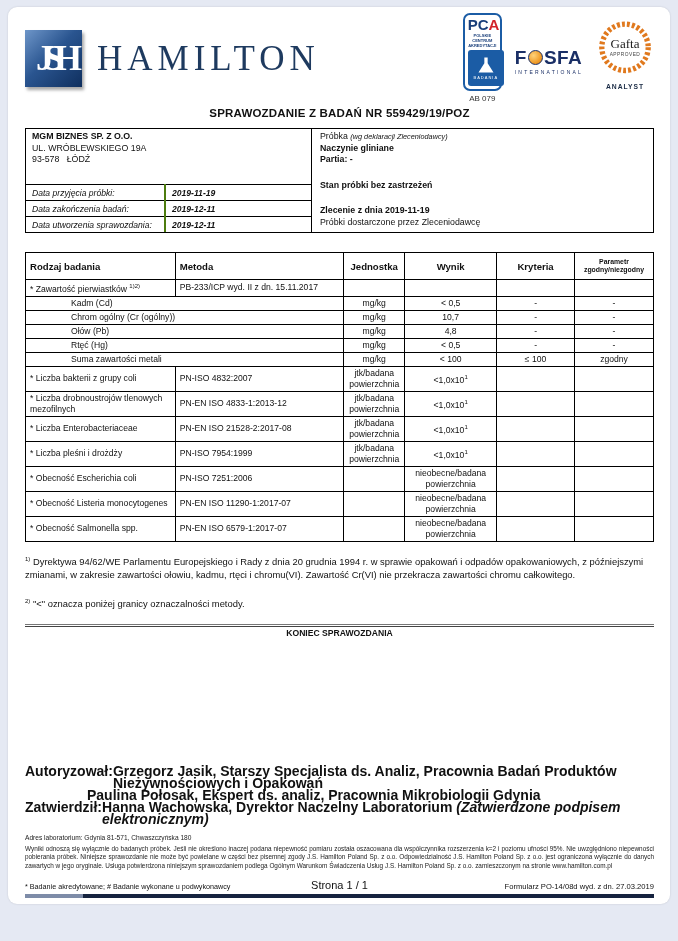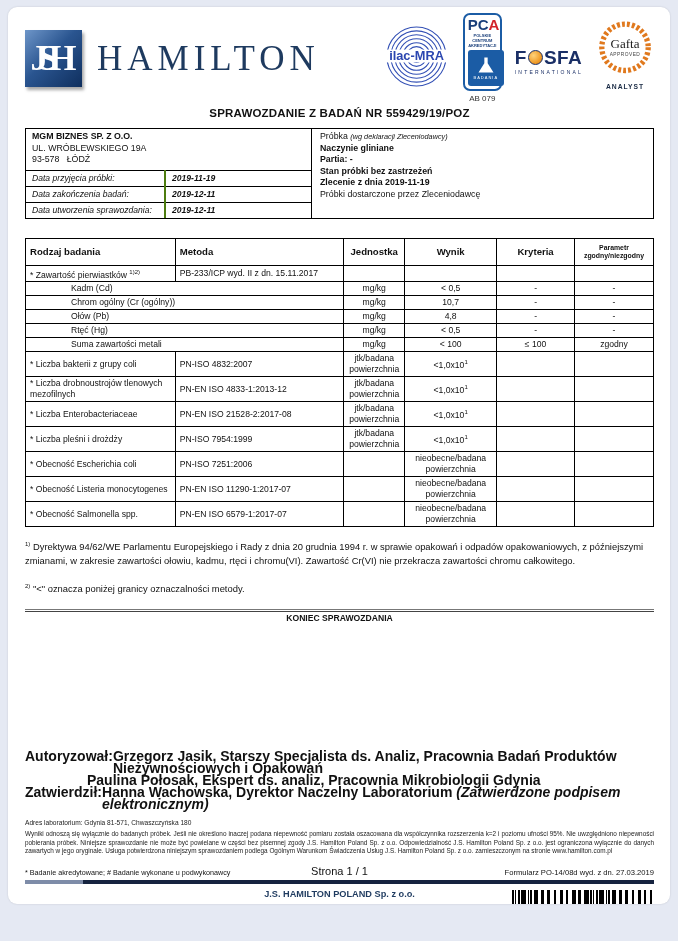--- a/index.html
+++ b/index.html
@@ -21,21 +21,21 @@
     overflow:hidden;
   }
 
   
   .header { display:flex; align-items:center; height:78px; }
   .brand { display:flex; align-items:center; gap:15px; }
   .jsh-box {
     width:57px; height:57px;
     background:linear-gradient(135deg,#6e96c9 0%, #2a5590 45%, #0f2f5e 100%);
     box-shadow:2px 3px 3px rgba(0,0,0,.35);
-    display:flex; align-items:center; justify-content:center;
+    display:flex; align-items:center; justify-content:flex-end;
   }
   .jsh-letters {
     font-family:"Liberation Serif", serif;
     color:#fff; font-size:36px; line-height:1;
     letter-spacing:-10px; padding-right:10px; font-weight:bold;
   }
   .hamilton {
     font-family:"Liberation Serif", serif;
     color:#1e3a5f; font-size:35px; letter-spacing:5px; line-height:1;
   }
@@ -74,21 +74,21 @@
   
   .info-box { border:1.5px solid #000; display:grid; grid-template-columns:286px 1fr; }
   .info-left { border-right:1.5px solid #000; display:flex; flex-direction:column; }
   .client-addr { padding:2px 6px 4px; font-size:8.8px; line-height:11.5px; flex:1; }
   .client-addr .bold { font-weight:bold; }
   .dates-table { width:100%; border-collapse:collapse; font-size:8.6px; }
   .dates-table td { border-top:1px solid #000; padding:2.5px 6px;font-style:italic; }
   .dates-table td.val { border-left:2px solid #4d7c0f; font-weight:bold; width:146px; }
   .info-right { padding:2px 8px 4px; font-size:8.8px; line-height:11.5px; }
   .info-right .tiny-italic { font-style:italic; font-size:7.3px; }
-  .info-right .bold { font-weight:bold; } .mt14 { }
+  .info-right .bold { font-weight:bold; } .mt14 { margin-top:14px; }
 
   
   .results { width:100%; border-collapse:collapse; margin-top:19px; font-size:8.6px; }
   .results th, .results td { border:1px solid #000; padding:1px 4px; vertical-align:middle; }
   .results th { font-size:9.6px; padding:5px 4px; }
   .results th.left { text-align:left; }
   .results th.small { font-size:6.9px; line-height:8px; }
   .results td { height:13px; line-height:11px; }
   .results td.col0, .results td.col1 { text-align:left; }
   .results td.col2, .results td.col3, .results td.col4, .results td.col5 { text-align:center; }
@@ -141,35 +141,20 @@
   <div class="header">
     <div class="brand">
       <div class="jsh-box">
         <span class="jsh-letters">JSH</span>
       </div>
       <span class="hamilton">HAMILTON</span>
     </div>
 
     <div class="badges">
 
-      <div class="badge">
-        <svg viewBox="0 0 68 68" width="67" height="67">
-          <g fill="none" stroke="#3350b5" stroke-width="1.1">
-            <circle cx="34" cy="34" r="6"></circle>
-              <circle cx="34" cy="34" r="10"></circle>
-            <circle cx="34" cy="34" r="14"></circle>
-              <circle cx="34" cy="34" r="18"></circle>
-            <circle cx="34" cy="34" r="22"></circle>
-              <circle cx="34" cy="34" r="26"></circle>
-            <circle cx="34" cy="34" r="30"></circle>
-          </g>
-          <rect x="1" y="27" width="66" height="13" fill="#ffffff"></rect>
-          <text x="34" y="37.5" text-anchor="middle" font-size="13" font-weight="bold" fill="#2b46b0">ilac-MRA</text>
-        </svg>
-      </div>
 
       <div class="badge">
         <div class="pca-card">
           <div class="pca-word"><span>PC</span><span class="accent">A</span></div>
           <div class="pca-sub">POLSKIE CENTRUM AKREDYTACJI</div>
           <div class="pca-box">
             <svg width="20" height="18" viewBox="0 0 24 20">
               <polygon points="10,1 14,1 14,8 21,19 3,19 10,8" fill="#ffffff"></polygon>
             </svg>
             <span class="pca-box-label">BADANIA</span>

